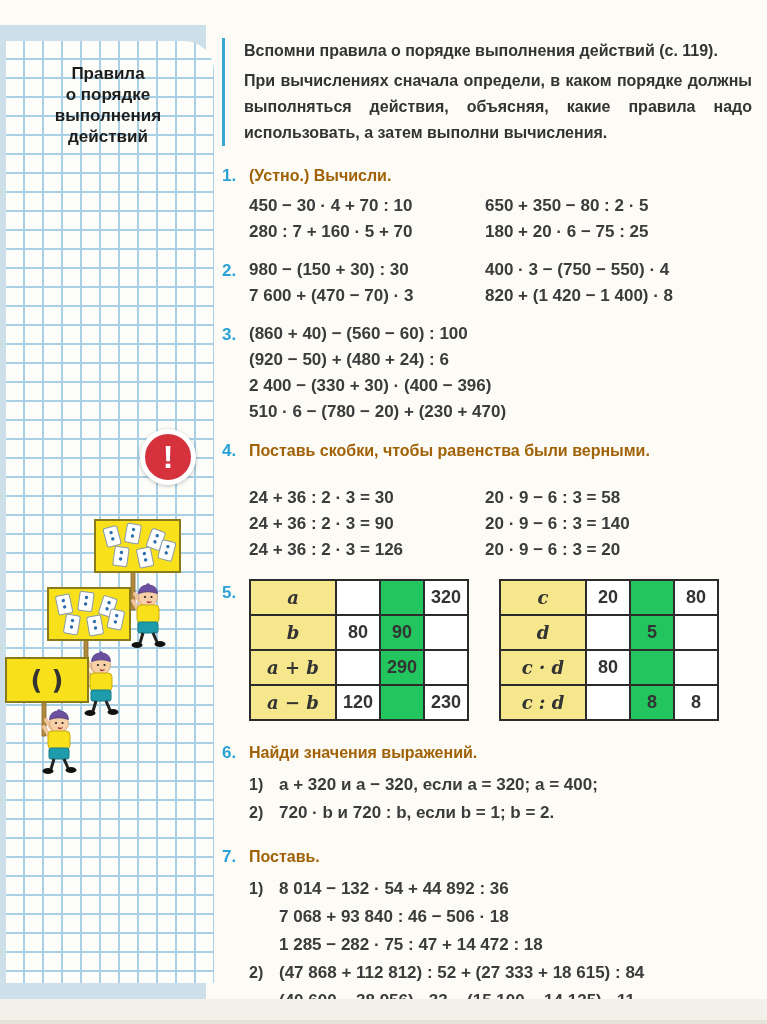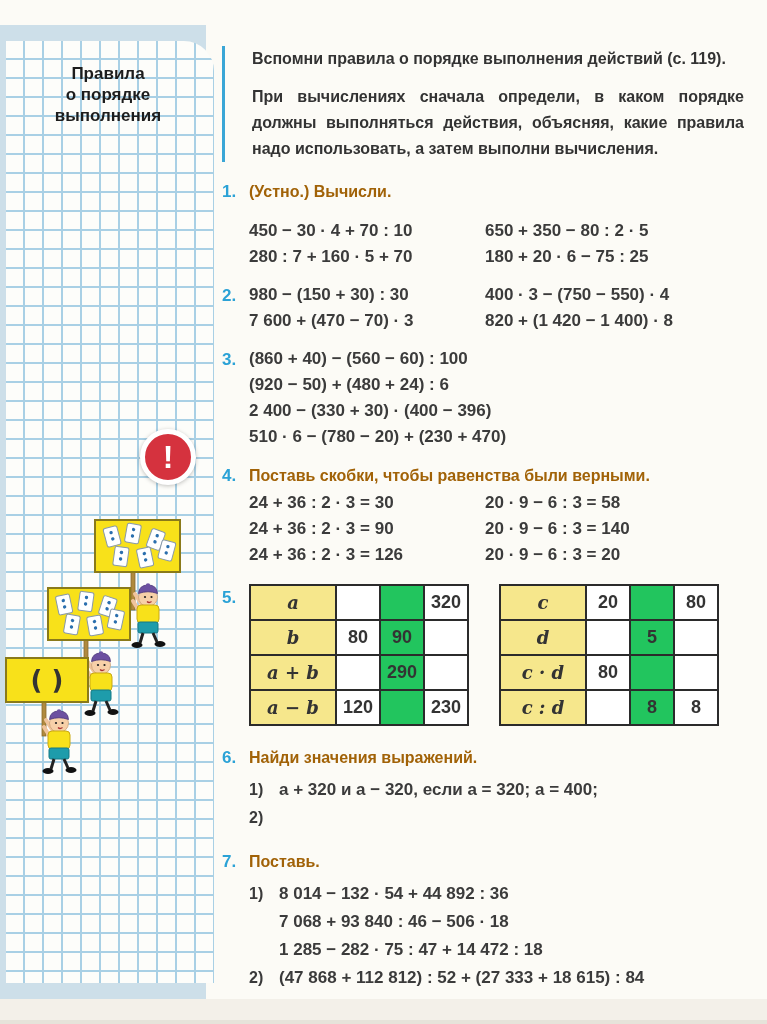--- a/index.html
+++ b/index.html
@@ -35,21 +35,21 @@
   }
   .kids-svg{position:absolute;left:0;top:465px;width:206px;height:330px;}
   
   .content{
     position:absolute;left:222px;top:34px;width:534px;
   }
   .intro{
     border-left:3px solid #3aa6d6;padding-left:15px;
     font-size:16px;font-weight:bold;line-height:26px;text-align:justify;color:#333;
   }
-  .intro p{margin:12px;}
+  .intro p{margin:4px;}
   .ex{display:flex;align-items:flex-start;}
   .ex .num{
     width:27px;flex:0 0 27px;color:#2ba2d6;font-weight:bold;font-size:17px;line-height:28px;
   }
   .ex .body{flex:1;}
   .ex-title{font-size:16px;font-weight:bold;line-height:28px;color:#a16207;}
   .line{font-size:17px;font-weight:bold;line-height:26px;white-space:nowrap;color:#3b3b3b;}
   .cols{display:flex;}
   .col-l{width:236px;flex:0 0 236px;}
   .mt{margin-top:12px;}
@@ -76,20 +76,21 @@
 </style>
 </head>
 <body>
 
 <div class="sidebar-band">
   <div class="paper">
     <div class="side-title">
       <div>Правила</div>
       <div>о порядке</div>
       <div>выполнения</div>
+      <div>действий</div>
     </div>
   </div>
   <div class="badge">!</div>
 
   <svg class="kids-svg" viewBox="0 0 206 330">
     <defs>
       <g id="card">
         <rect x="-7" y="-9" width="14" height="19" rx="2" fill="#ffffff" stroke="#8899aa" stroke-width="1"></rect>
         <circle cx="0" cy="-3.5" r="1.7" fill="#2b6fae"></circle>
         <circle cx="0" cy="3" r="1.7" fill="#2b6fae"></circle>
@@ -155,21 +156,21 @@
 
   <div class="intro">
     <p>Вспомни правила о порядке выполнения действий (с. 119).</p>
     <p>При вычислениях сначала определи, в каком порядке должны выполняться действия, объясняя, какие правила надо использовать, а затем выполни вычисления.</p>
   </div>
 
   <div class="ex" style="margin-top:16px">
     <span class="num">1.</span>
     <div class="body">
       <div class="ex-title">(Устно.) Вычисли.</div>
-      <div class="cols" style="margin-top:12px">
+      <div class="cols" style="margin-top:3px">
         <div class="col-l">
           <div class="line">450 − 30 · 4 + 70 : 10</div>
           <div class="line">280 : 7 + 160 · 5 + 70</div>
         </div>
         <div class="col-r">
           <div class="line">650 + 350 − 80 : 2 · 5</div>
           <div class="line">180 + 20 · 6 − 75 : 25</div>
         </div>
       </div>
     </div>
@@ -198,21 +199,21 @@
       <div class="line">(920 − 50) + (480 + 24) : 6</div>
       <div class="line">2 400 − (330 + 30) · (400 − 396)</div>
       <div class="line">510 · 6 − (780 − 20) + (230 + 470)</div>
     </div>
   </div>
 
   <div class="ex mt">
     <span class="num">4.</span>
     <div class="body">
       <div class="ex-title">Поставь скобки, чтобы равенства были верными.</div>
-      <div class="cols" style="margin-top:0">
+      <div class="cols" style="margin-top:20px">
         <div class="col-l">
           <div class="line">24 + 36 : 2 · 3 = 30</div>
           <div class="line">24 + 36 : 2 · 3 = 90</div>
           <div class="line">24 + 36 : 2 · 3 = 126</div>
         </div>
         <div class="col-r">
           <div class="line">20 · 9 − 6 : 3 = 58</div>
           <div class="line">20 · 9 − 6 : 3 = 140</div>
           <div class="line">20 · 9 − 6 : 3 = 20</div>
         </div>
@@ -286,20 +287,21 @@
   <div class="ex" style="margin-top:18px">
     <span class="num">6.</span>
     <div class="body">
       <div class="ex-title">Найди значения выражений.</div>
       <div class="item" style="margin-top:4px">
         <span class="lbl">1)</span>
         <span class="line">a + 320 и a − 320, если a = 320; a = 400;</span>
       </div>
       <div class="item">
         <span class="lbl">2)</span>
+        <span class="line">720 · b и 720 : b, если b = 1; b = 2.</span>
       </div>
     </div>
   </div>
 
   <div class="ex" style="margin-top:16px">
     <span class="num">7.</span>
     <div class="body">
       <div class="ex-title">Поставь.</div>
       <div class="item" style="margin-top:4px">
         <span class="lbl">1)</span>

